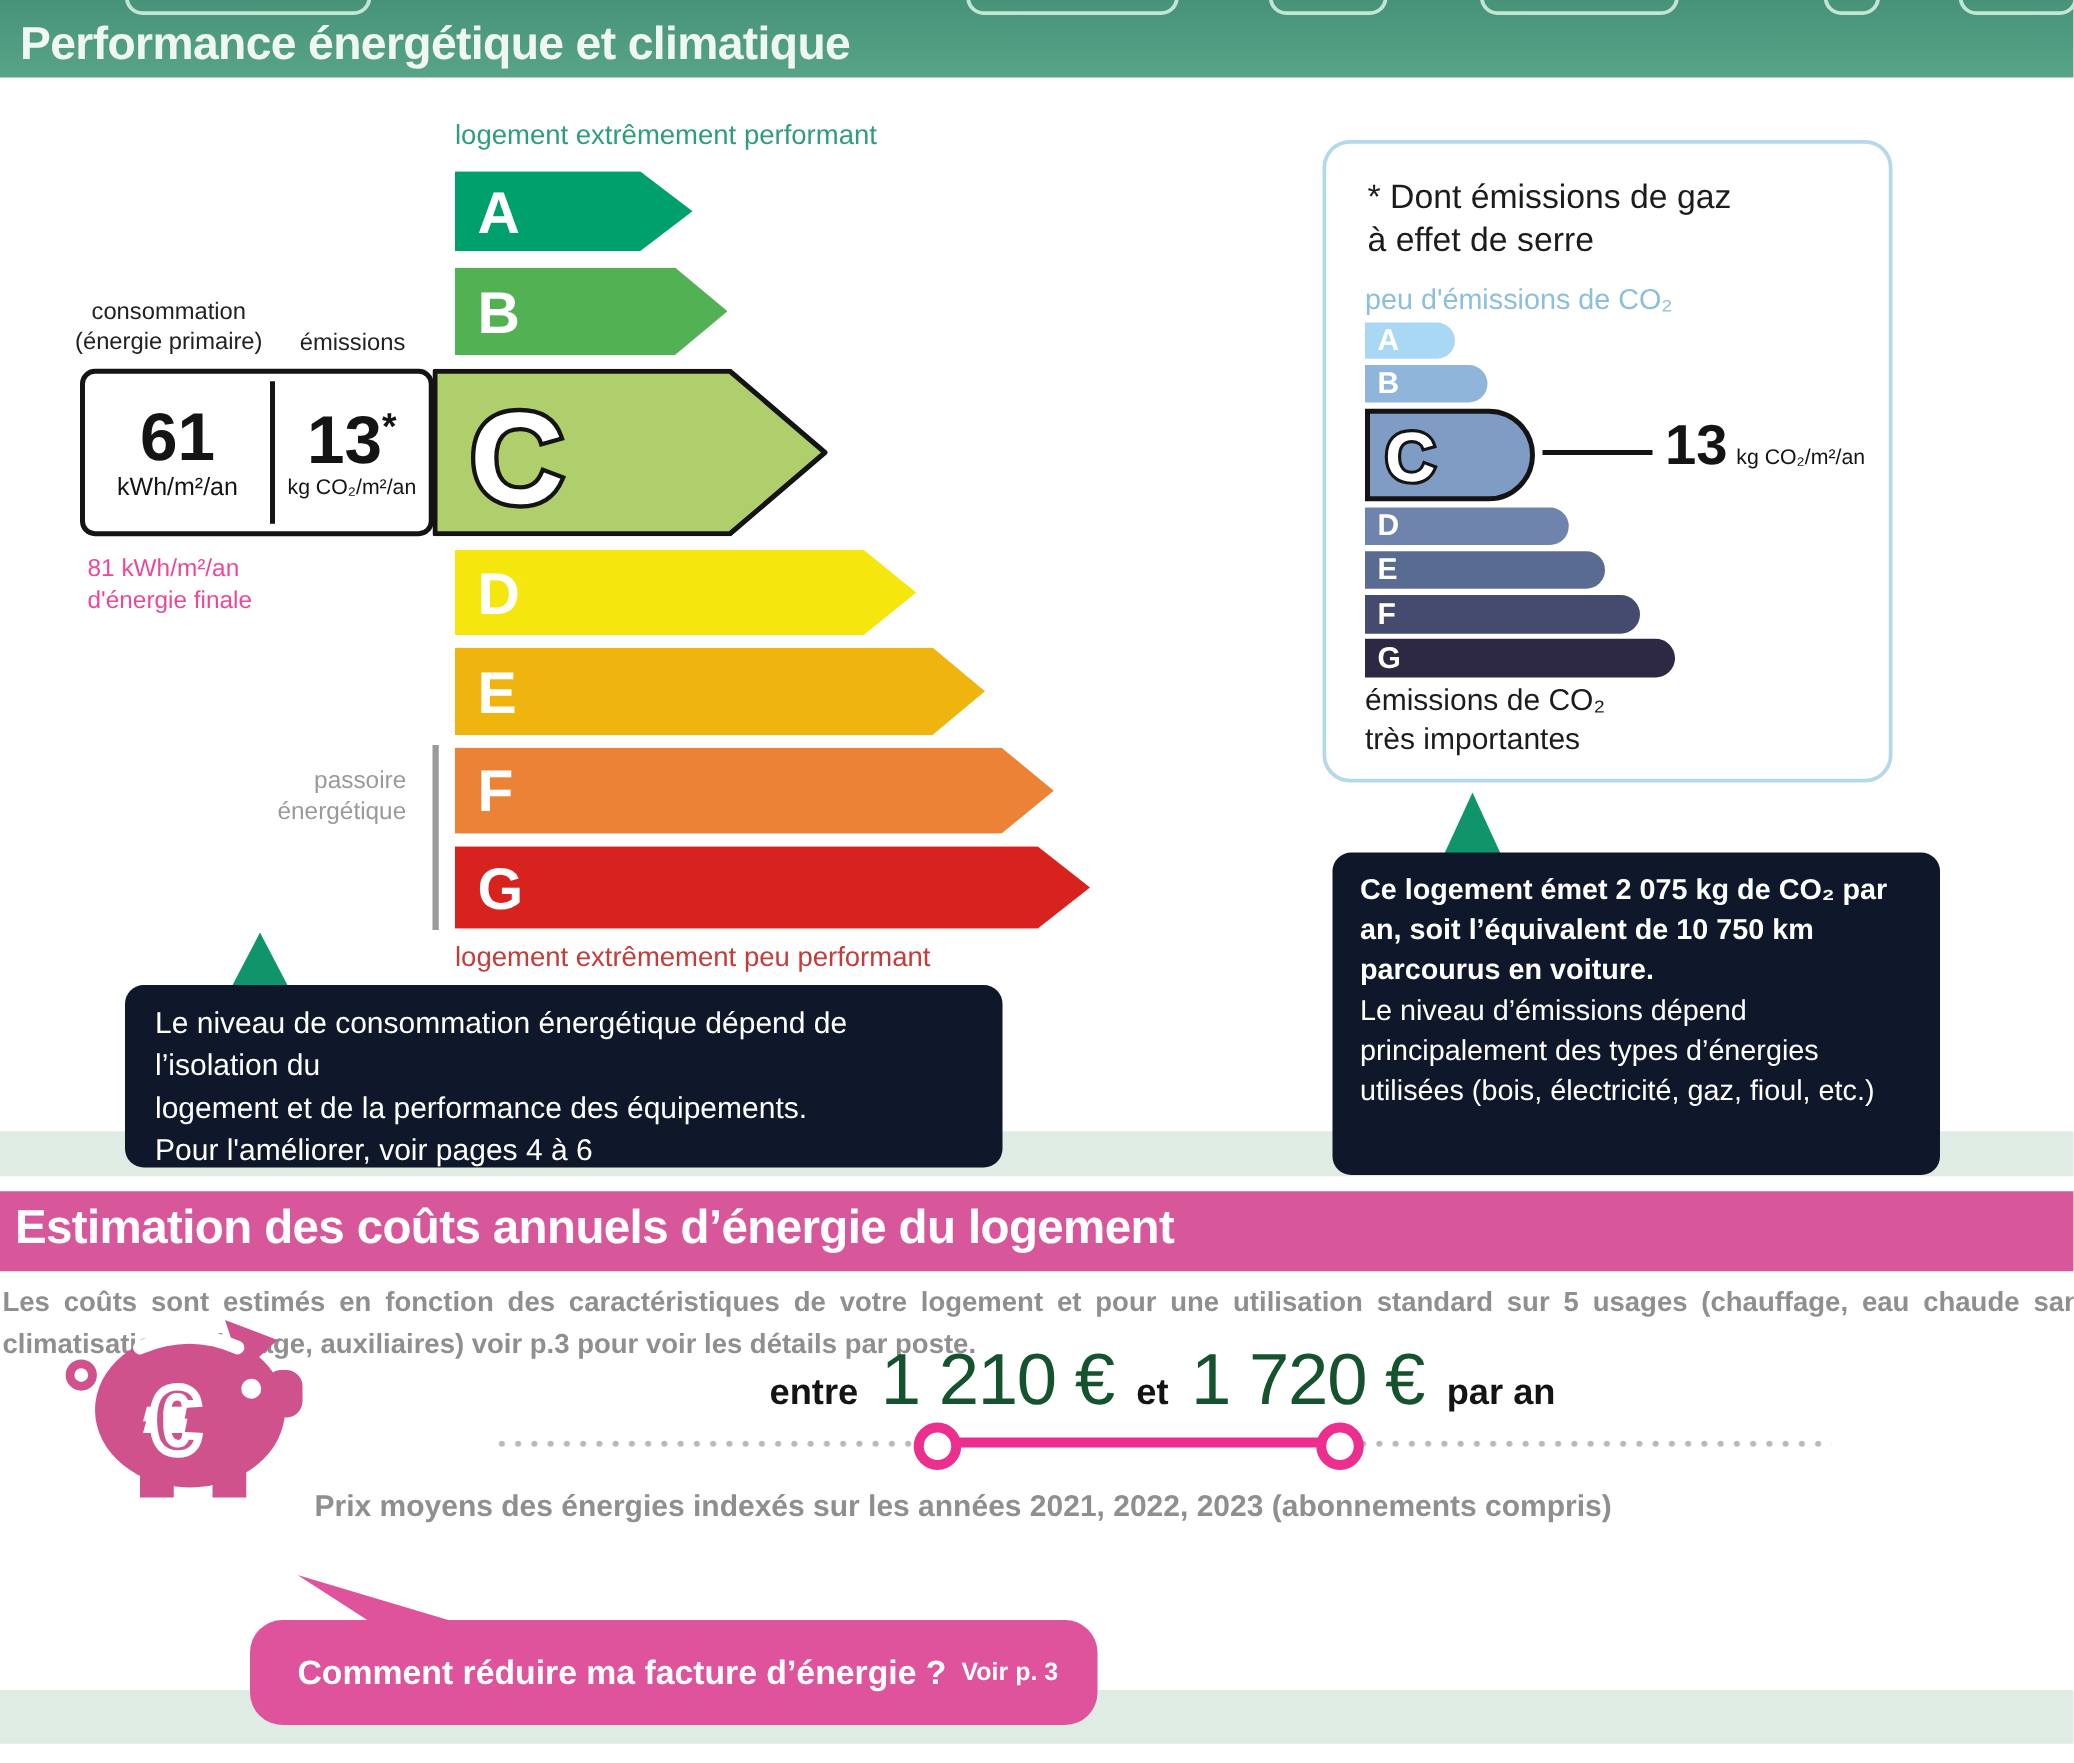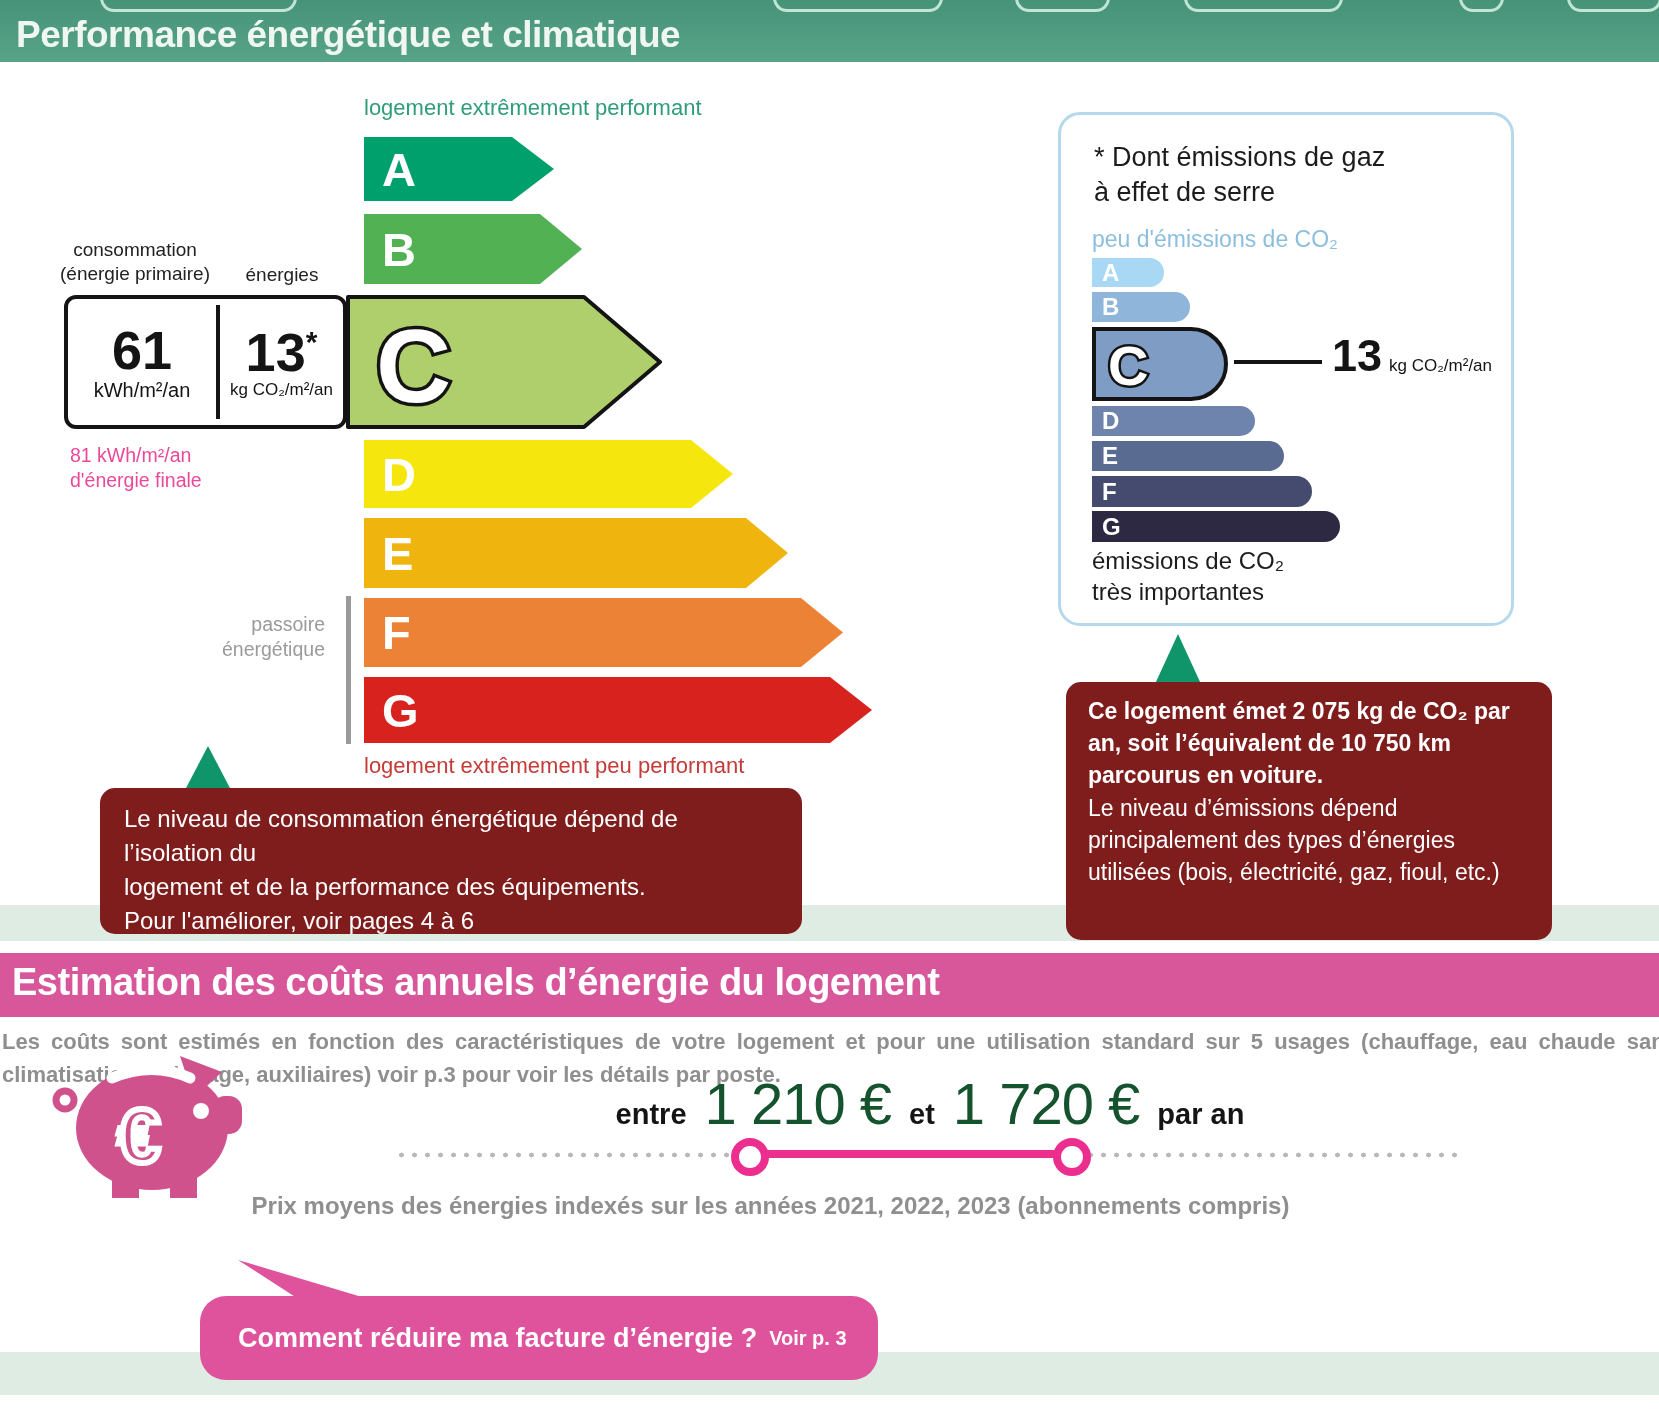--- a/index.html
+++ b/index.html
@@ -32,21 +32,21 @@
   .cbox-divider { width:4px; background:#141414; margin:6px 0; }
   .cbox-value { font-size:54px; font-weight:bold; line-height:1.05; color:#141414; }
   .cbox-unit { font-size:20px; color:#141414; }
   .cbox-unit.small { font-size:17px; }
   .sup-star { font-size:30px; vertical-align:super; font-weight:bold; }
   .final-energy { left:70px; top:443px; font-size:19.5px; color:#ec4899; white-space:pre-line; line-height:1.3; }
   .sieve-label { left:175px; top:612px; width:150px; text-align:right; font-size:19.5px; color:#9a9a9a; white-space:pre-line; line-height:1.3; }
   .sieve-bar { left:346px; top:596px; width:5px; height:148px; background:#9a9a9a; }
 
   
-  .callout { background:#7f1d1d; color:#fff; border-radius:15px; }
+  .callout { background:#0f172a; color:#fff; border-radius:15px; }
   .callout-left { left:100px; top:788px; width:702px; height:146px; padding:14px 24px; font-size:24px; font-weight:500; line-height:1.42; white-space:pre-line; z-index:3; }
   .callout-right { left:1066px; top:682px; width:486px; height:258px; padding:13px 22px; font-size:23px; line-height:1.4; z-index:3; }
   .callout-right .b { font-weight:bold; display:block; white-space:pre-line; }
   .callout-right .r { display:block; white-space:pre-line; }
   .tri-up { width:0; height:0; border-left:23px solid transparent; border-right:23px solid transparent; border-bottom:44px solid #109469; z-index:3; }
 
   
   .ges-panel { left:1058px; top:112px; width:456px; height:514px; background:#fff; border:3px solid #b5d8ea; border-radius:22px; }
   .ges-title { left:1094px; top:140px; font-size:27px; color:#1c1c1c; line-height:1.3; white-space:pre-line; }
   .ges-low { left:1092px; top:226px; font-size:23px; color:#8cbedd; }
@@ -121,21 +121,21 @@
       <span class="letter">G</span>
     </div>
 
   <svg class="abs" style="left:346px;top:295px;z-index:1;" width="318" height="134" viewBox="0 0 318 134">
     <polygon points="2,2 238,2 314,67 238,132 2,132" fill="#aecf6b" stroke="#141414" stroke-width="4" stroke-linejoin="round"></polygon>
     <text x="30" y="107" font-size="104" font-weight="bold" fill="#ffffff" stroke="#141414" stroke-width="7" paint-order="stroke">C</text>
   </svg>
 
   <div class="abs heading-small" style="left:40px;top:238px;width:190px;">consommation
 (énergie primaire)</div>
-  <div class="abs heading-small" style="left:222px;top:263px;width:120px;">énergies</div>
+  <div class="abs heading-small" style="left:222px;top:263px;width:120px;">émissions</div>
 
   <div class="abs consumption-box">
     <div class="cbox-cell c1">
       <div class="cbox-value">61</div>
       <div class="cbox-unit">kWh/m²/an</div>
     </div>
     <div class="cbox-divider"></div>
     <div class="cbox-cell c2">
       <div class="cbox-value"><span>13</span><span class="sup-star">*</span></div>
       <div class="cbox-unit small">kg CO₂/m²/an</div>

